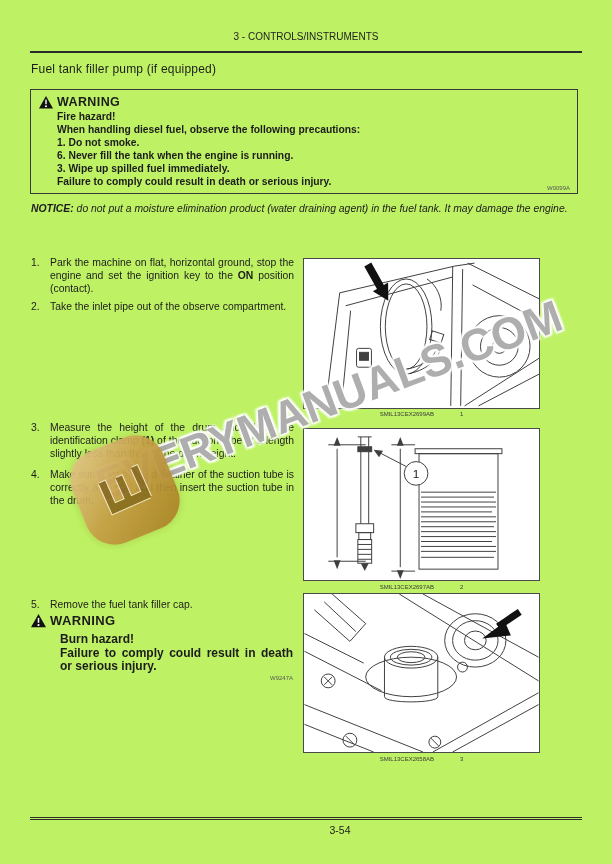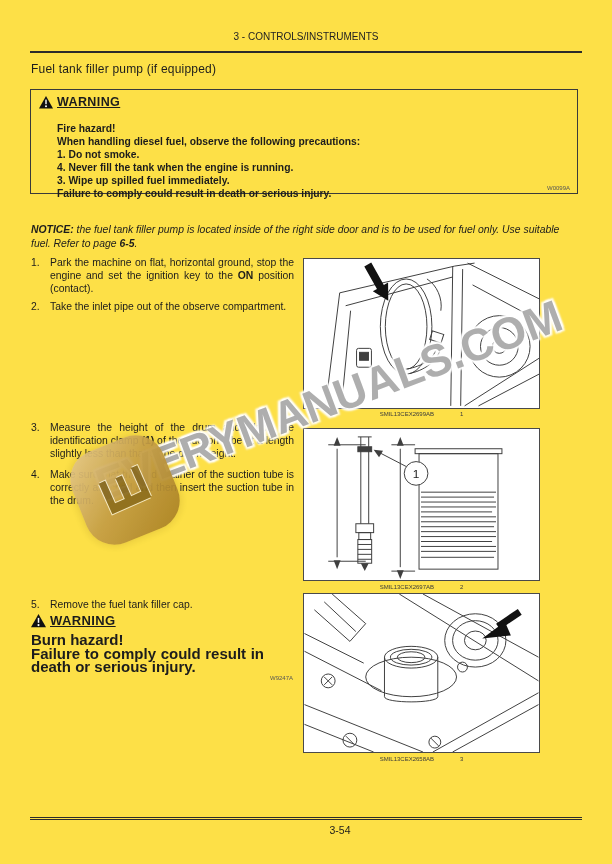--- a/index.html
+++ b/index.html
@@ -1,48 +1,48 @@
 <!DOCTYPE html>
 <html><head>
 <meta charset="utf-8">
 <style>
   html,body{margin:0;padding:0;background:#fff;}
-  .page{position:relative;width:612px;height:864px;background:#fde047;overflow:hidden;
+  .page{position:relative;width:612px;height:864px;background:#bef264;overflow:hidden;
         font-family:"Liberation Sans", sans-serif;color:#1c1c1c;}
 
   .hdr{position:absolute;top:31px;left:0;width:100%;text-align:center;font-size:10px;color:#222;}
   .hdr-rule{position:absolute;top:51px;left:30px;width:552px;border-top:2px solid #2b2b2b;}
 
   .title{position:absolute;top:62px;left:31px;font-size:12px;font-weight:400;letter-spacing:.2px;}
 
   .warnbox{position:absolute;top:89px;left:30px;width:548px;height:105px;border:1.6px solid #3a3a3a;
            box-sizing:border-box;padding:5px 8px 3px 8px;}
-  .warn-head{display:flex;align-items:center;gap:4px;font-weight:bold;font-size:12.5px;letter-spacing:.4px;text-decoration:underline;}
+  .warn-head{display:flex;align-items:center;gap:4px;font-weight:bold;font-size:12.5px;letter-spacing:.4px;}
   .warn-head svg{display:block;}
-  .warn-body{margin-left:18px;margin-top:14px;font-weight:bold;font-size:10.3px;line-height:12.9px;}
+  .warn-body{margin-left:18px;margin-top:2px;font-weight:bold;font-size:10.3px;line-height:12.9px;}
   .warn-code{position:absolute;right:7px;bottom:2px;font-size:6px;color:#555;}
 
   .notice{position:absolute;left:31px;width:549px;font-style:italic;font-size:10.4px;line-height:13.5px;}
   .notice .nlabel{font-weight:bold;}
   #notice1{top:202px;}
   #notice2{top:223px;}
 
   .step{position:absolute;left:31px;width:263px;font-size:10.4px;line-height:13.2px;display:flex;}
   .step .num{width:19px;flex:none;}
   .step .txt{flex:1;text-align:justify;}
   #step1{top:256px;}
   #step2{top:300px;}
   #step3{top:421px;}
   #step4{top:468px;}
   #step5{top:598px;}
 
   .warn2{position:absolute;top:613px;left:31px;width:262px;}
   .warn2 .warn-head{font-size:13px;}
-  .warn2 .body{margin-top:5px;width:233px;box-sizing:border-box;
-               font-weight:bold;font-size:15px;line-height:13.6px;text-align:justify;}
+  .warn2 .body{margin-left:29px;margin-top:5px;width:233px;box-sizing:border-box;
+               font-weight:bold;font-size:12px;line-height:13.6px;text-align:justify;}
   .warn2 .code{margin-left:29px;width:233px;text-align:right;font-size:6px;color:#555;margin-top:1px;}
 
   .fig{position:absolute;left:303px;width:237px;border:1.3px solid #4a4a4a;box-sizing:border-box;background:#fff;}
   #fig1{top:258px;height:151px;}
   #fig2{top:428px;height:153px;}
   #fig3{top:593px;height:160px;}
   .fig svg{display:block;width:100%;height:100%;}
   .figcap{position:absolute;left:303px;width:237px;display:flex;justify-content:center;gap:26px;
           font-size:6px;color:#3a3a3a;}
   #cap1{top:411px;}
@@ -82,29 +82,29 @@
           <rect x="6.3" y="3.6" width="1.4" height="4.6" fill="#fff"></rect>
           <circle cx="7" cy="10.3" r="1" fill="#fff"></circle>
         </svg>
       </span>
       <span>WARNING</span>
     </div>
     <div class="warn-body">
       <div>Fire hazard!</div>
       <div>When handling diesel fuel, observe the following precautions:</div>
       <div>1.  Do not smoke.</div>
-      <div>4.  Never fill the tank when the engine is running.</div>
+      <div>6.  Never fill the tank when the engine is running.</div>
       <div>3.  Wipe up spilled fuel immediately.</div>
       <div>Failure to comply could result in death or serious injury.</div>
     </div>
     <div class="warn-code">W0099A</div>
   </div>
 
-  <div class="notice" id="notice2">
-    <span class="nlabel">NOTICE:</span><span> the fuel tank filler pump is located inside of the right side door and is to be used for fuel only. Use suitable fuel. Refer to page </span><b>6-5</b><span>.</span>
+  <div class="notice" id="notice1">
+    <span class="nlabel">NOTICE:</span><span> do not put a moisture elimination product (water draining agent) in the fuel tank. It may damage the engine.</span>
   </div>
 
   <div class="step" id="step1">
     <span class="num">1.</span>
     <span class="txt"><span>Park the machine on flat, horizontal ground, stop the engine and set the ignition key to the </span><b>ON</b><span> position (contact).</span></span>
   </div>
   <div class="step" id="step2">
     <span class="num">2.</span>
     <span class="txt">Take the inlet pipe out of the observe compartment.</span>
   </div>

